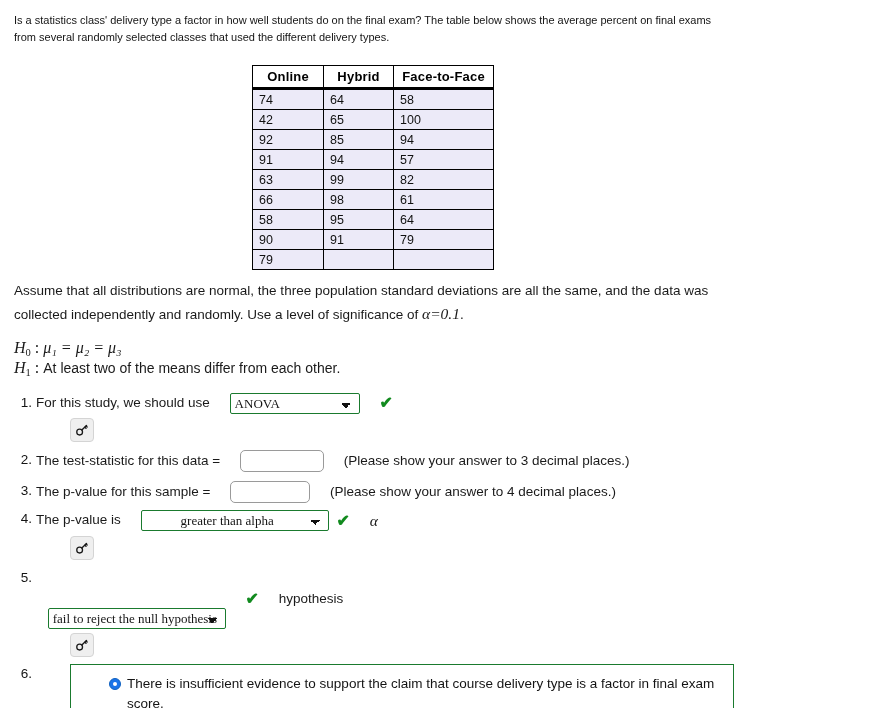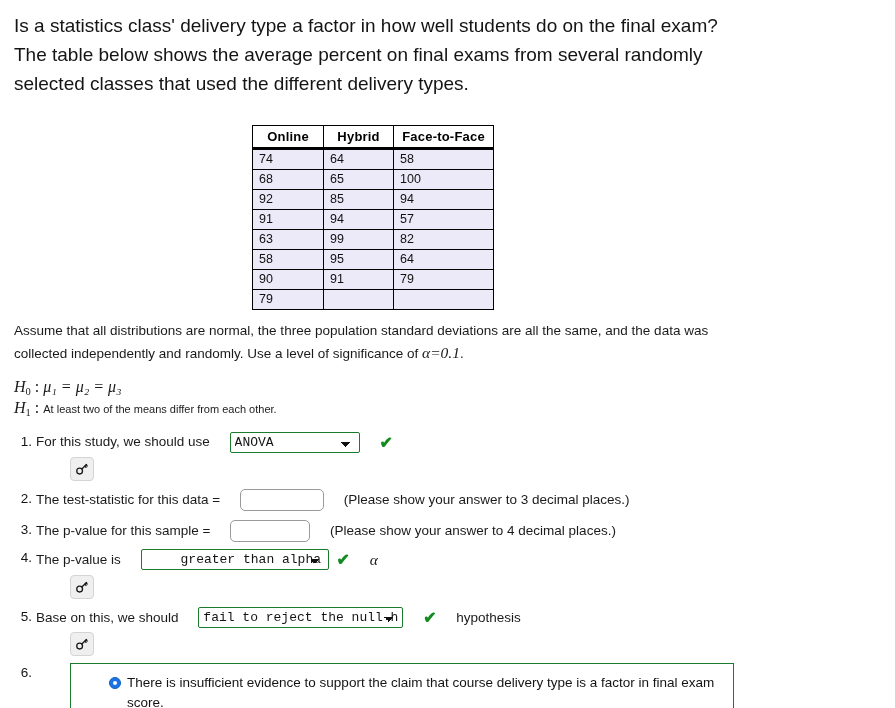--- a/index.html
+++ b/index.html
@@ -19,23 +19,23 @@
   .page {
     padding: 12px 14px 0 14px;
     box-sizing: border-box;
     width: 895px;
   }
 
   
   .intro {
     width: 712px;
     line-height: 1.52;
-    font-size: 19px;
+    font-size: 11px;
     color: #141414;
-    margin: 0 0 26px 0;
+    margin: 0 0 20px 0;
   }
 
   
   .table-wrap {
     margin: 0 0 0 238px;
     width: 242px;
   }
   table.data {
     border-collapse: collapse;
     border-spacing: 0;
@@ -91,21 +91,21 @@
   .hyp-line .hsym { font-style: italic; }
   .hyp-line sub {
     font-size: 10.5px;
     vertical-align: baseline;
     position: relative;
     top: 3px;
   }
   .hyp-line .plain {
     font-family: "Liberation Sans", sans-serif;
     font-style: normal;
-    font-size: 11px;
+    font-size: 14px;
   }
 
   
   .qlist {
     margin: 14px 0 0 0;
     padding: 0;
     list-style: none;
   }
   .qitem {
     margin: 0 0 0 0;
@@ -125,21 +125,21 @@
   .qrow {
     display: flex;
     align-items: center;
     gap: 8px;
     flex-wrap: nowrap;
   }
   .qrow .txt { white-space: nowrap; }
 
   
   select.dd {
-    font-family: Liberation Mono, monospace;
+    font-family: Liberation Serif, serif;
     font-size: 13px;
     color: #141414;
     border: 1.5px solid #1a7a2e;
     border-radius: 2px;
     background: #ffffff;
     padding: 1px 4px;
     height: 21px;
     line-height: 17px;
     box-sizing: border-box;
     -webkit-appearance: none;
@@ -148,21 +148,21 @@
       linear-gradient(45deg, transparent 50%, #111 50%),
       linear-gradient(135deg, #111 50%, transparent 50%);
     background-position:
       calc(100% - 13px) 9px,
       calc(100% - 8px) 9px;
     background-size: 5px 5px, 5px 5px;
     background-repeat: no-repeat;
   }
   select.dd.w-anova { width: 130px; }
   select.dd.w-pval  { width: 188px; padding-left: 39px; }
-  select.dd.w-rej   { width: 205px; }
+  select.dd.w-rej   { width: 178px; margin-top: 40px; }
 
   input.tbox {
     font-family: "Liberation Sans", sans-serif;
     font-size: 13px;
     border: 1px solid #9a9a9a;
     border-radius: 5px;
     background: #ffffff;
     height: 22px;
     box-sizing: border-box;
     padding: 1px 5px;
@@ -267,38 +267,43 @@
           <th class="col-f2f">Face-to-Face</th>
         </tr>
       </thead>
       <tbody>
         <tr>
           <td>74</td>
           <td>64</td>
           <td>58</td>
         </tr>
         <tr>
-          <td>68</td>
+          <td>42</td>
           <td>65</td>
           <td>100</td>
         </tr>
         <tr>
           <td>92</td>
           <td>85</td>
           <td>94</td>
         </tr>
         <tr>
           <td>91</td>
           <td>94</td>
           <td>57</td>
         </tr>
         <tr>
           <td>63</td>
           <td>99</td>
           <td>82</td>
+        </tr>
+        <tr>
+          <td>66</td>
+          <td>98</td>
+          <td>61</td>
         </tr>
         <tr>
           <td>58</td>
           <td>95</td>
           <td>64</td>
         </tr>
         <tr>
           <td>90</td>
           <td>91</td>
           <td>79</td>
@@ -394,21 +399,20 @@
           </svg>
         </span>
       </div>
     </div>
 
     <div class="spacer-xs"></div>
 
     <div class="qitem">
       <span class="qnum">5.</span>
       <div class="qrow">
-        <span class="txt">Base on this, we should</span>
         &nbsp;
         <select class="dd w-rej">
           <option>fail to reject the null hypothesis</option>
         </select>
         &nbsp;
         <span class="check">✔</span>
         &nbsp;
         <span class="txt">hypothesis</span>
       </div>
       <div class="hintrow">

